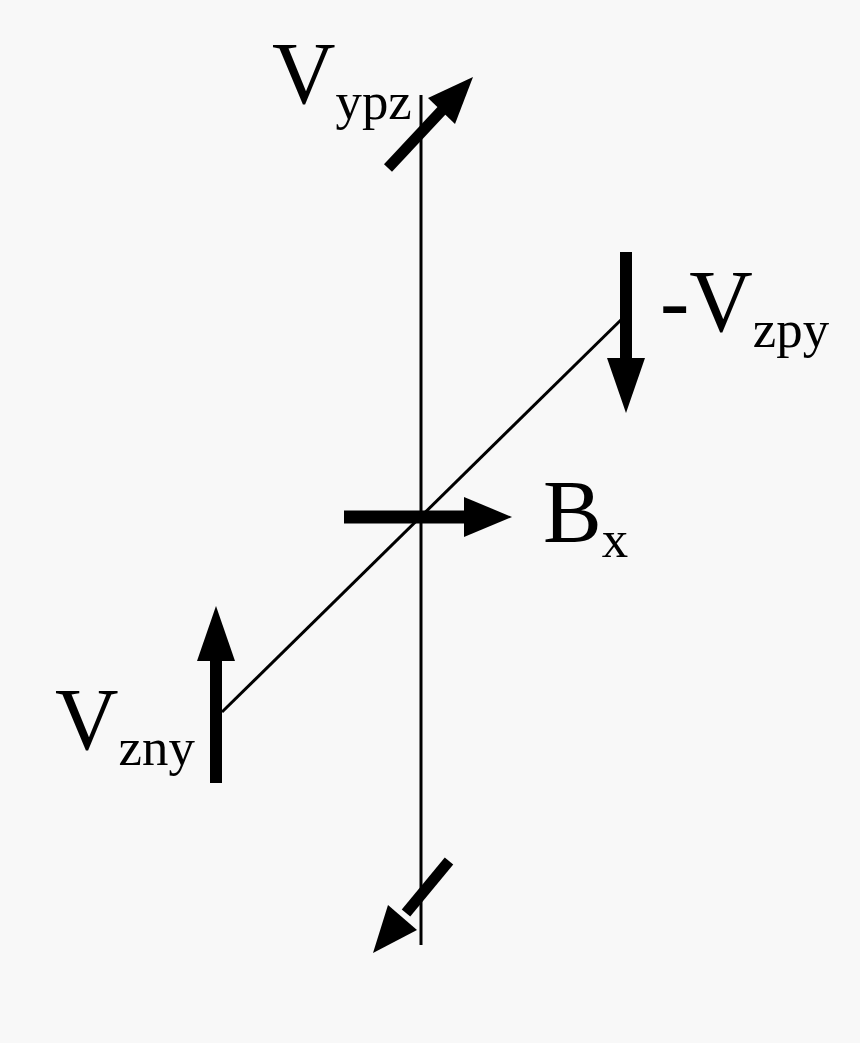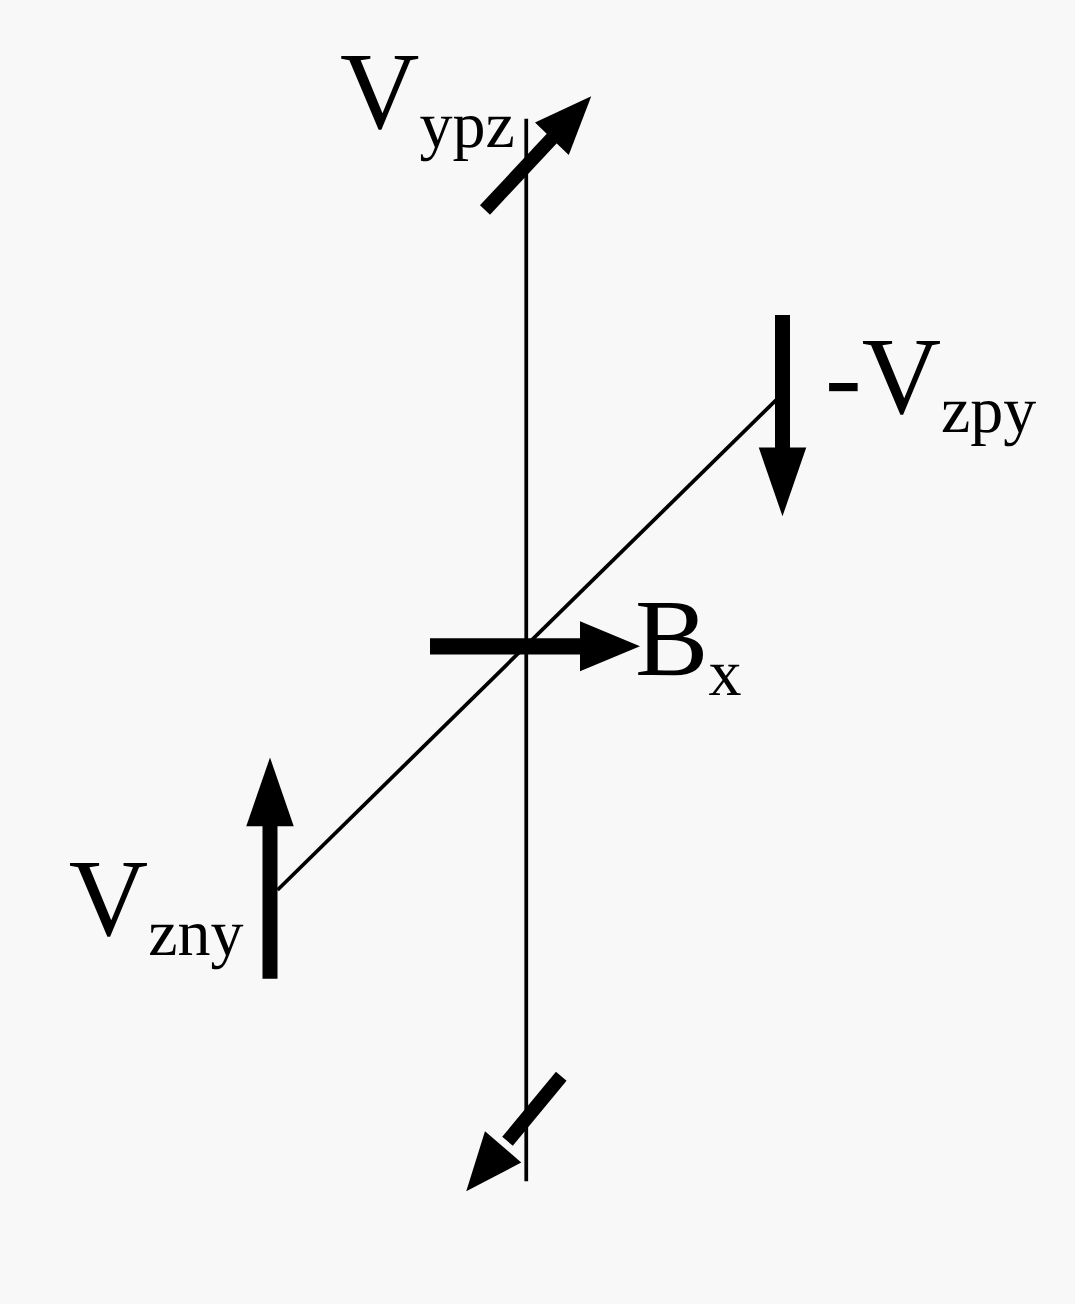--- a/index.html
+++ b/index.html
@@ -84,21 +84,21 @@
   </svg>
 
   <div class="vlabel" style="left:272px; top:30px;">
     <span>V</span><sub>ypz</sub>
   </div>
 
   <div class="vlabel" style="left:636px; top:258px;margin-left:24px;">
     <span>-V</span><sub>zpy</sub>
   </div>
 
-  <div class="vlabel" style="left:508px; top:468px;">
+  <div class="vlabel" style="left:543px; top:468px;">
     <span>B</span><sub>x</sub>
   </div>
 
   <div class="vlabel" style="left:55px; top:676px;text-align:right;">
     <span>V</span><sub>zny</sub>
   </div>
 
 
 </div>
 

